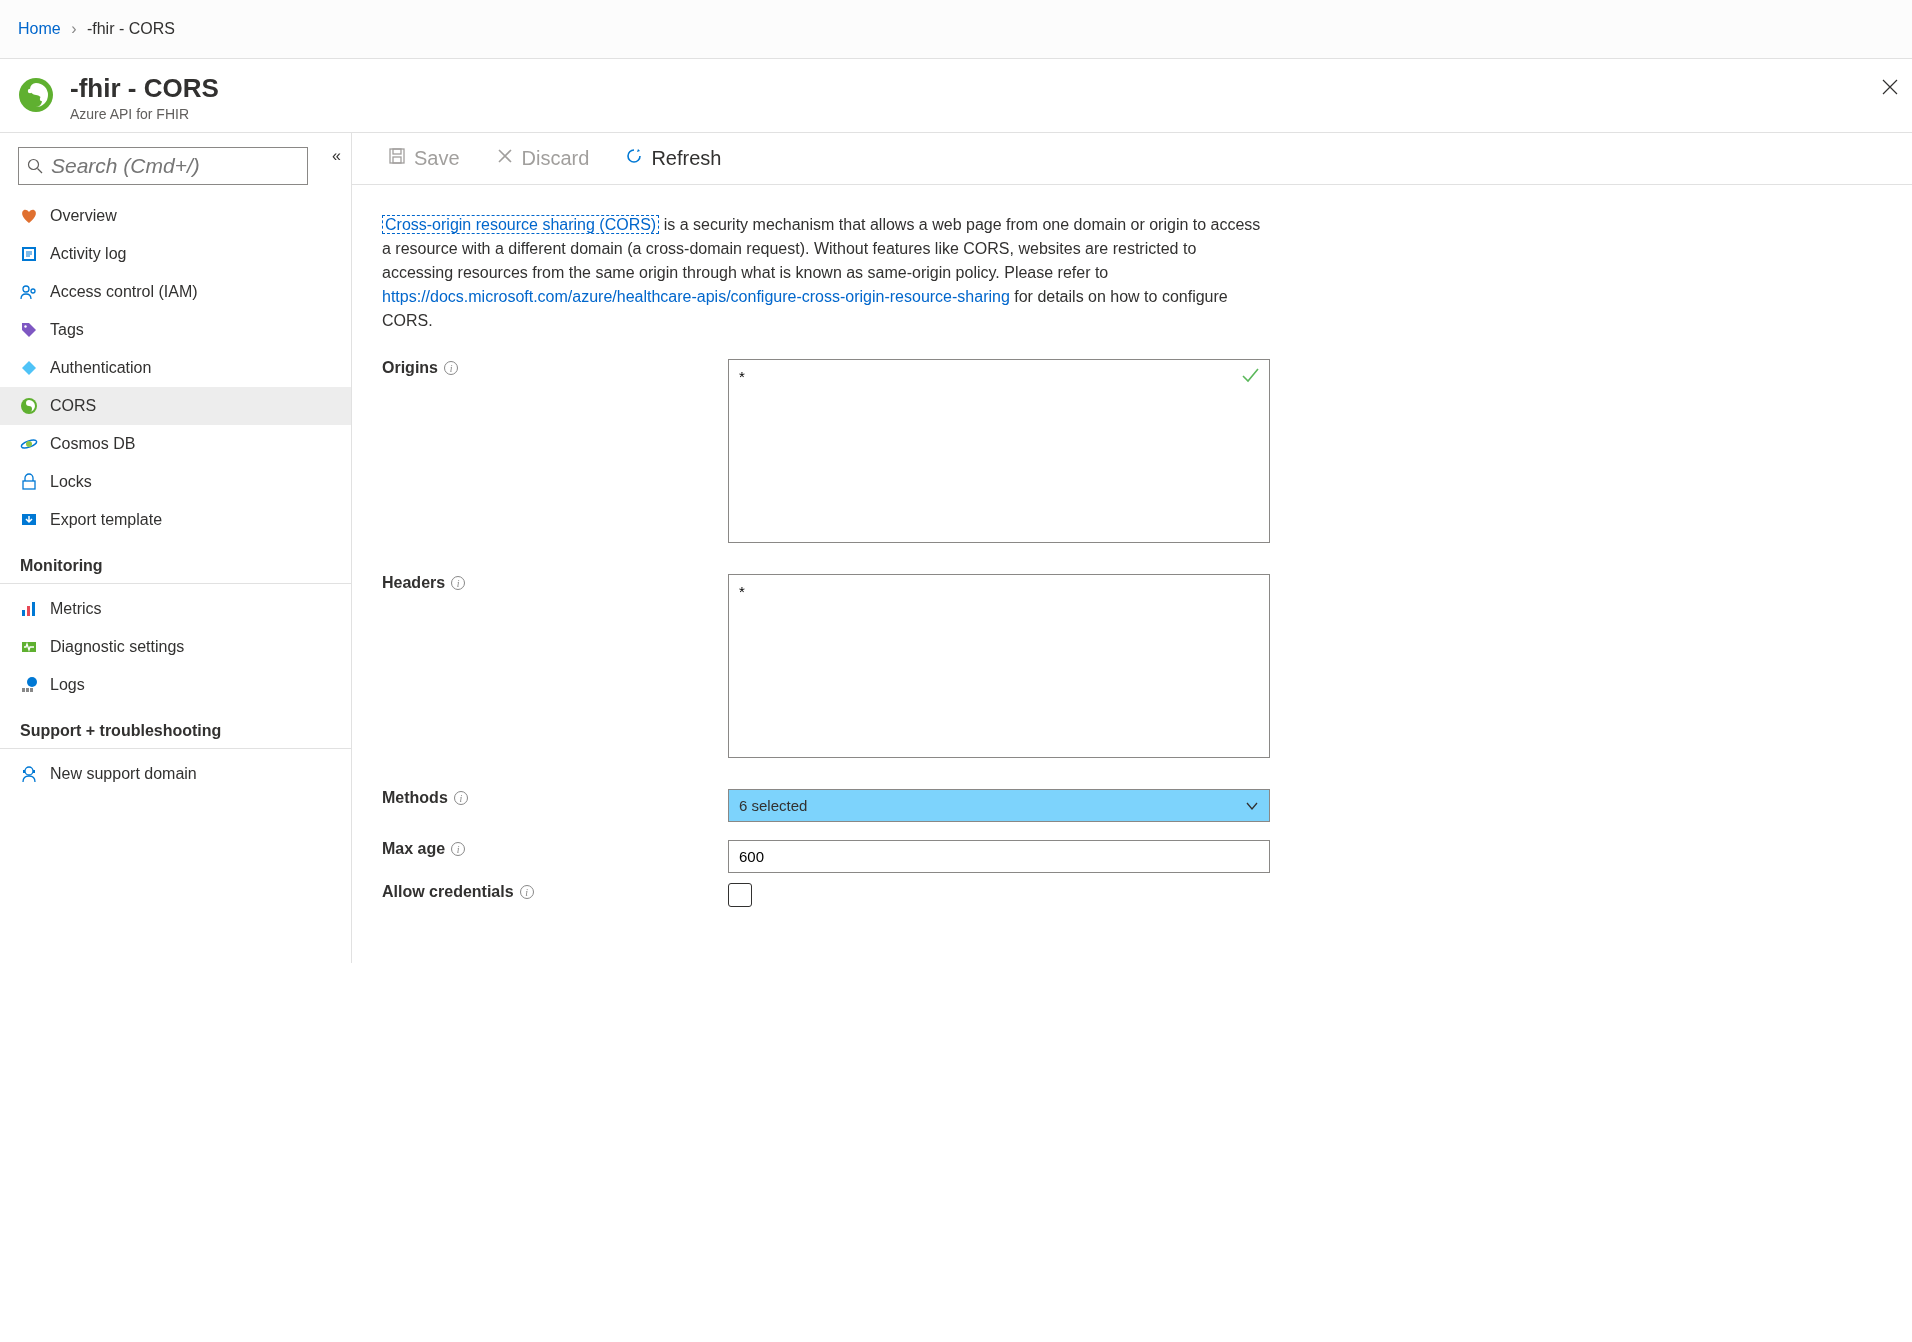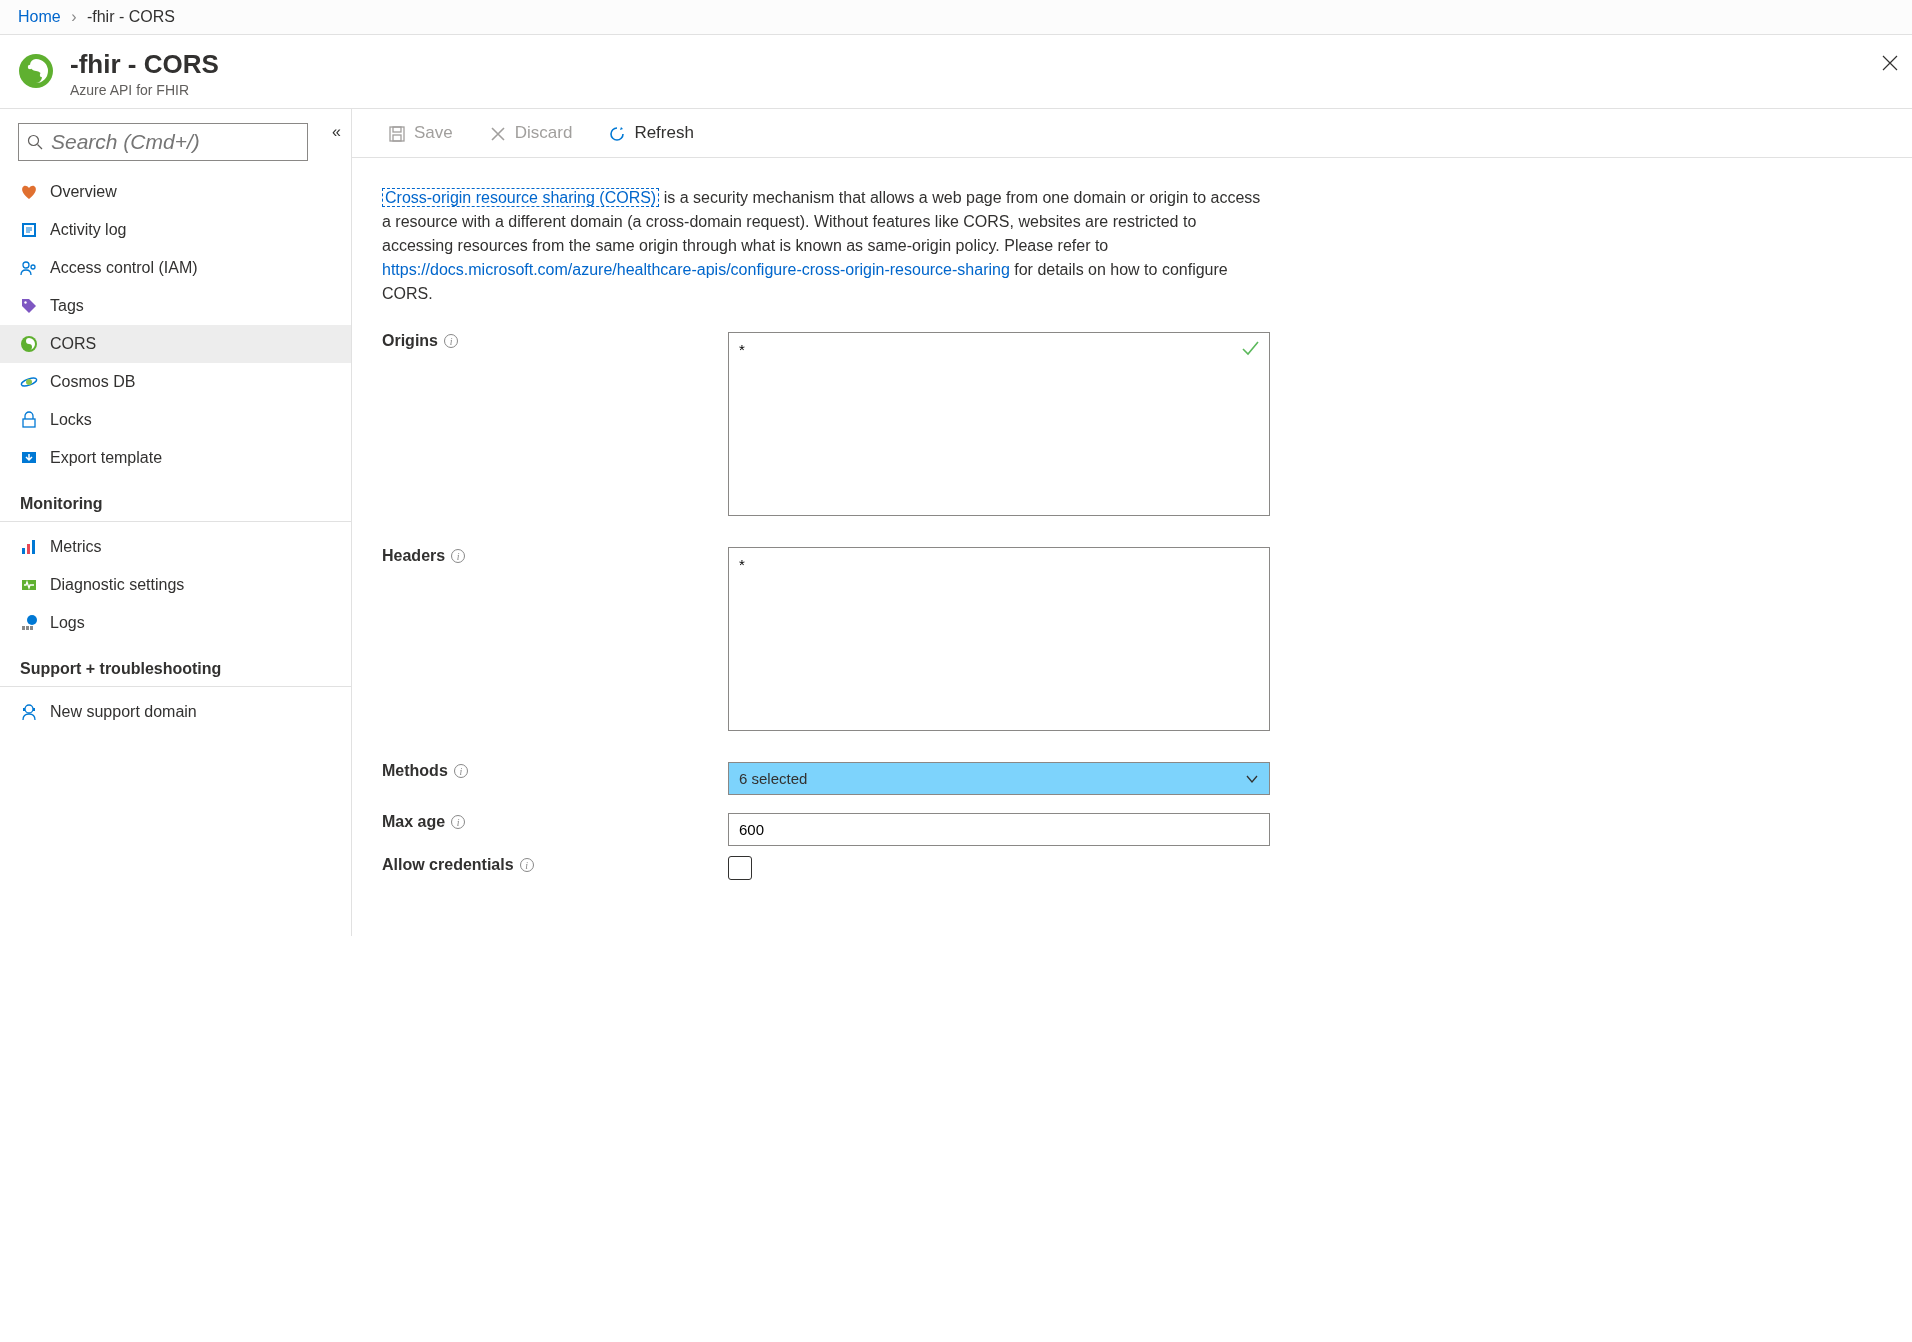--- a/index.html
+++ b/index.html
@@ -3,21 +3,21 @@
   <meta charset="utf-8">
   <style>
     * { box-sizing: border-box; margin: 0; padding: 0; }
     body {
       font-family: 'Segoe UI', -apple-system, BlinkMacSystemFont, sans-serif;
       font-size: 14px;
       color: #323130;
       background: #fff;
     }
     .breadcrumb-bar {
-      padding: 8px 18px;
+      padding: 20px 18px;
       font-size: 16px;
       color: #323130;
       border-bottom: 1px solid #e1e1e1;
       background: #fcfcfc;
     }
     .breadcrumb-bar a { color: #0066cc; text-decoration: none; }
     .breadcrumb-bar .sep { margin: 0 6px; color: #888; }
     .header {
       display: flex;
       align-items: flex-start;
@@ -89,22 +89,22 @@
       min-width: 0;
     }
     .toolbar {
       display: flex;
       align-items: center;
       padding: 10px 30px;
       border-bottom: 1px solid #e1e1e1;
       gap: 24px;
     }
     .tool-btn {
-      display: flex; align-items: flex-end; gap: 8px;
-      font-size: 17px; color: #605e5c;
+      display: flex; align-items: flex-start; gap: 8px;
+      font-size: 20px; color: #605e5c;
       cursor: pointer; background: none; border: none;
       padding: 4px 6px;
     }
     .tool-btn.disabled { color: #a19f9d; }
     .tool-btn.enabled { color: #323130; }
     .tool-icon { width: 18px; height: 18px; }
     .main-body { padding: 28px 30px; max-width: 948px; }
     .description {
       font-size: 16px;
       line-height: 1.5;
@@ -255,20 +255,28 @@
     <div class="nav-item">
       <span class="nav-icon">
           <svg viewBox="0 0 18 18">
             <path d="M2 2 L9 2 L16 9 L9 16 L2 9 Z" fill="#7e57c2"></path>
             <circle cx="5.5" cy="5.5" r="1.2" fill="#fff"></circle>
           </svg>
         </span>
       <span>Tags</span>
     </div>
 
+    <div class="nav-item">
+      <span class="nav-icon">
+          <svg viewBox="0 0 18 18">
+            <path d="M9 2 L16 9 L9 16 L2 9 Z" fill="#4fc3f7"></path>
+          </svg>
+        </span>
+      <span>Authentication</span>
+    </div>
     <div class="nav-item selected">
       <span class="nav-icon">
           <svg viewBox="0 0 18 18">
             <circle cx="9" cy="9" r="8" fill="#5fb030"></circle>
             <path d="M9 3 a6 6 0 0 1 0 12 a3 3 0 0 0 0-6 a3 3 0 0 1 0-6z" fill="#fff"></path>
           </svg>
         </span>
       <span>CORS</span>
     </div>
     <div class="nav-item">

